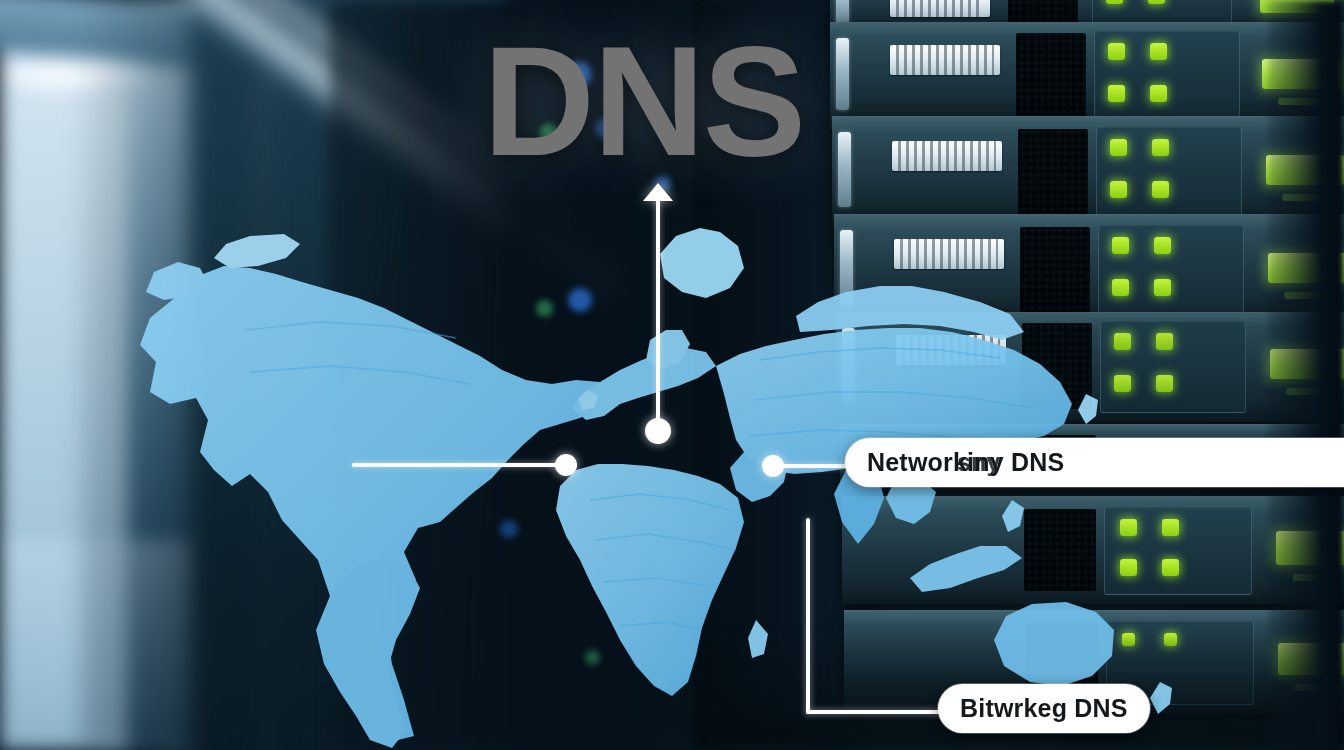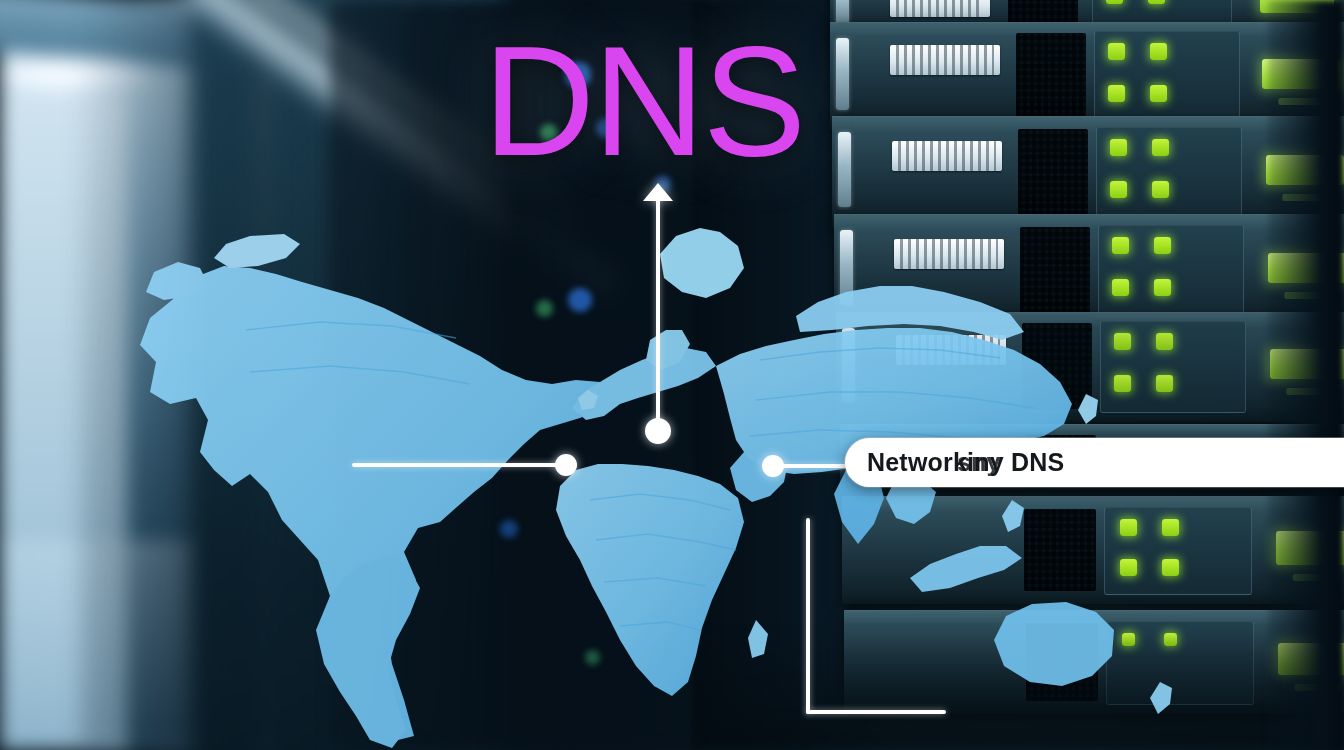--- a/index.html
+++ b/index.html
@@ -194,22 +194,22 @@
     position:absolute;
     width:0;height:0;
     border-left:15px solid transparent;
     border-right:15px solid transparent;
     border-bottom:18px solid #ffffff;
     filter:drop-shadow(0 0 6px rgba(255,255,255,.55));
   }
 
   .title{
     position:absolute;
-    color:#d946ef;
-    font-weight:normal;
+    color:#737373;
+    font-weight:bold;
     font-size:155px;
     line-height:1;
     letter-spacing:-2px;
     text-shadow:0 4px 22px rgba(0,0,0,.55), 0 0 60px rgba(190,225,250,.28);
   }
 </style>
 </head>
 <body>
 
 <div id="stage">
@@ -467,14 +467,15 @@
 
   <div class="node sm" style="left:762px;top:455px;"></div>
   <div class="connector h" style="left:780px;top:464px;width:72px;"></div>
   <div class="pill glitch" style="left:845px;top:438px;">
     <span>Networkiny DNS</span>
     <span class="ghost" style="left:112px;top:10px;font-size:25px;">sny</span>
   </div>
 
   <div class="connector v" style="left:806px;top:518px;height:196px;border-radius:2px;"></div>
   <div class="connector h" style="left:806px;top:710px;width:140px;"></div>
+  <div class="pill" style="left:938px;top:684px;">Bitwrkeg DNS</div>
 
 </div>
 
 </body></html>

